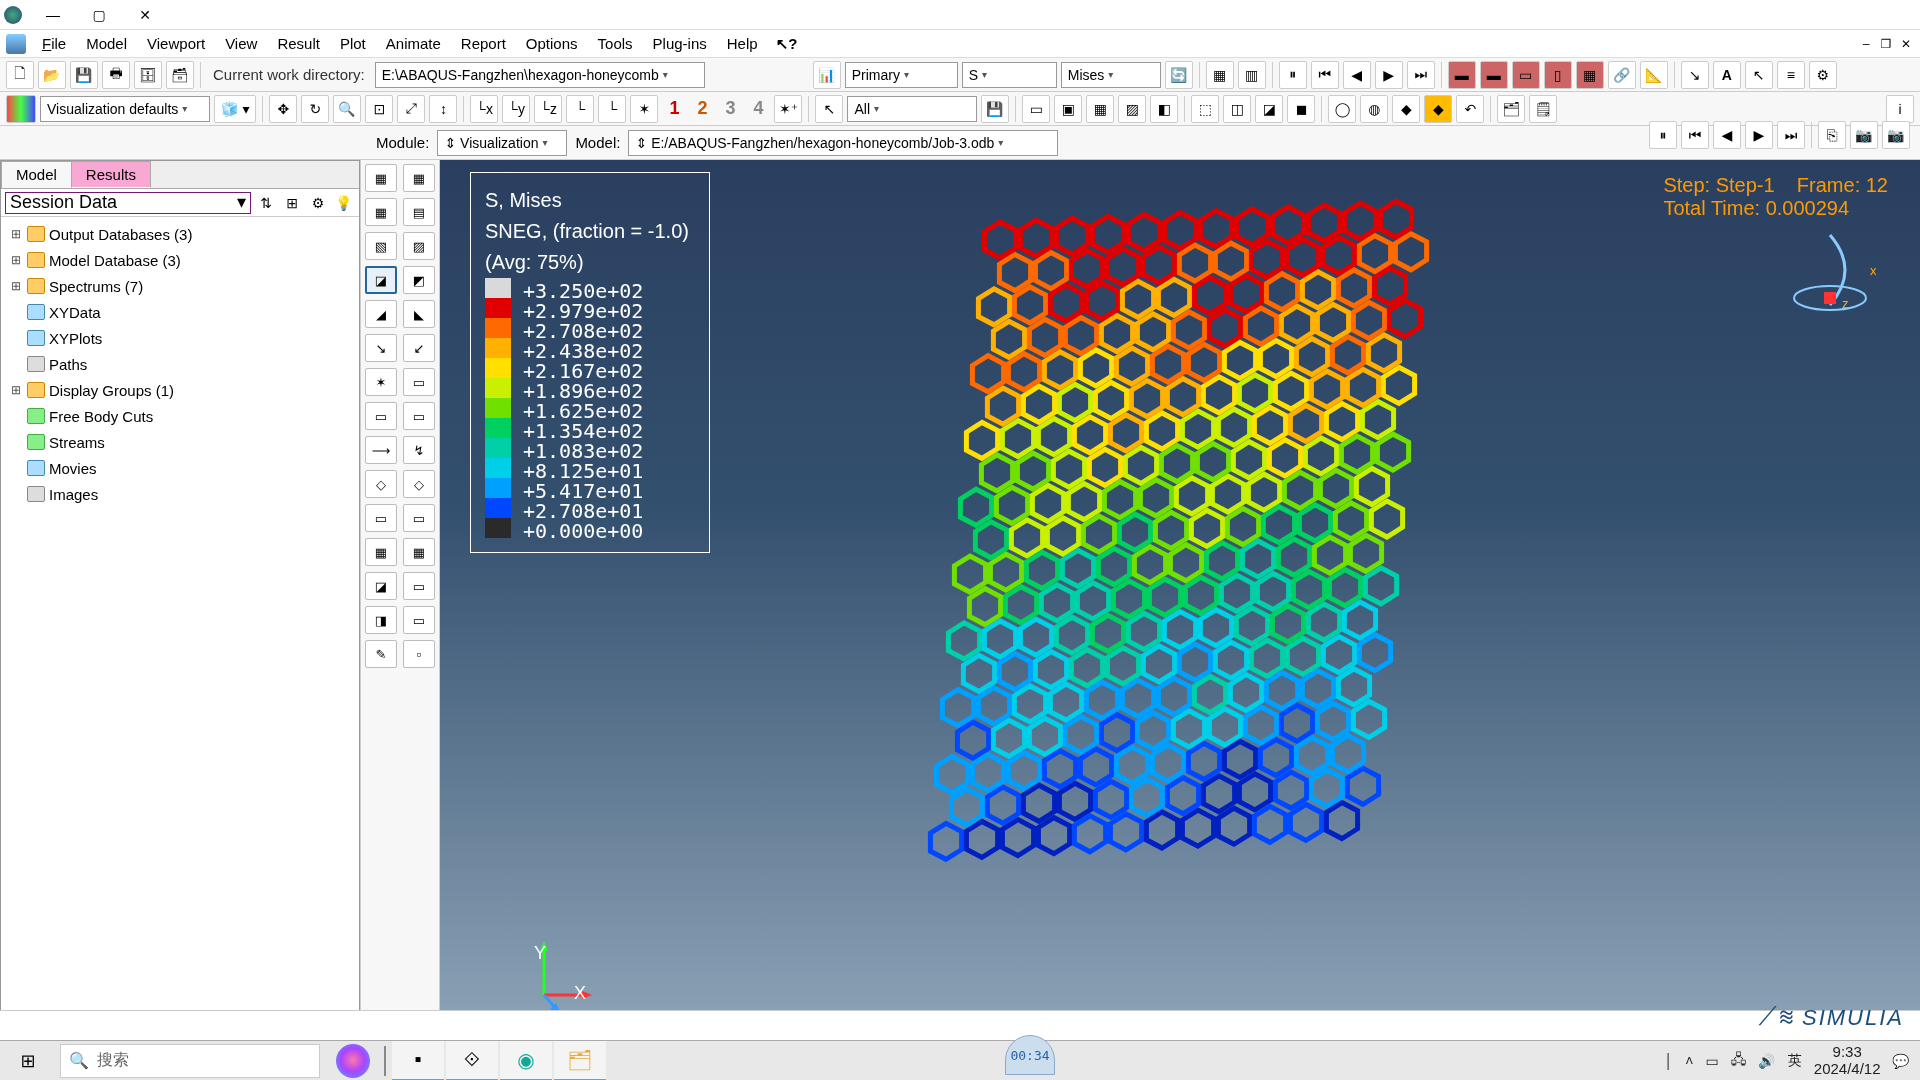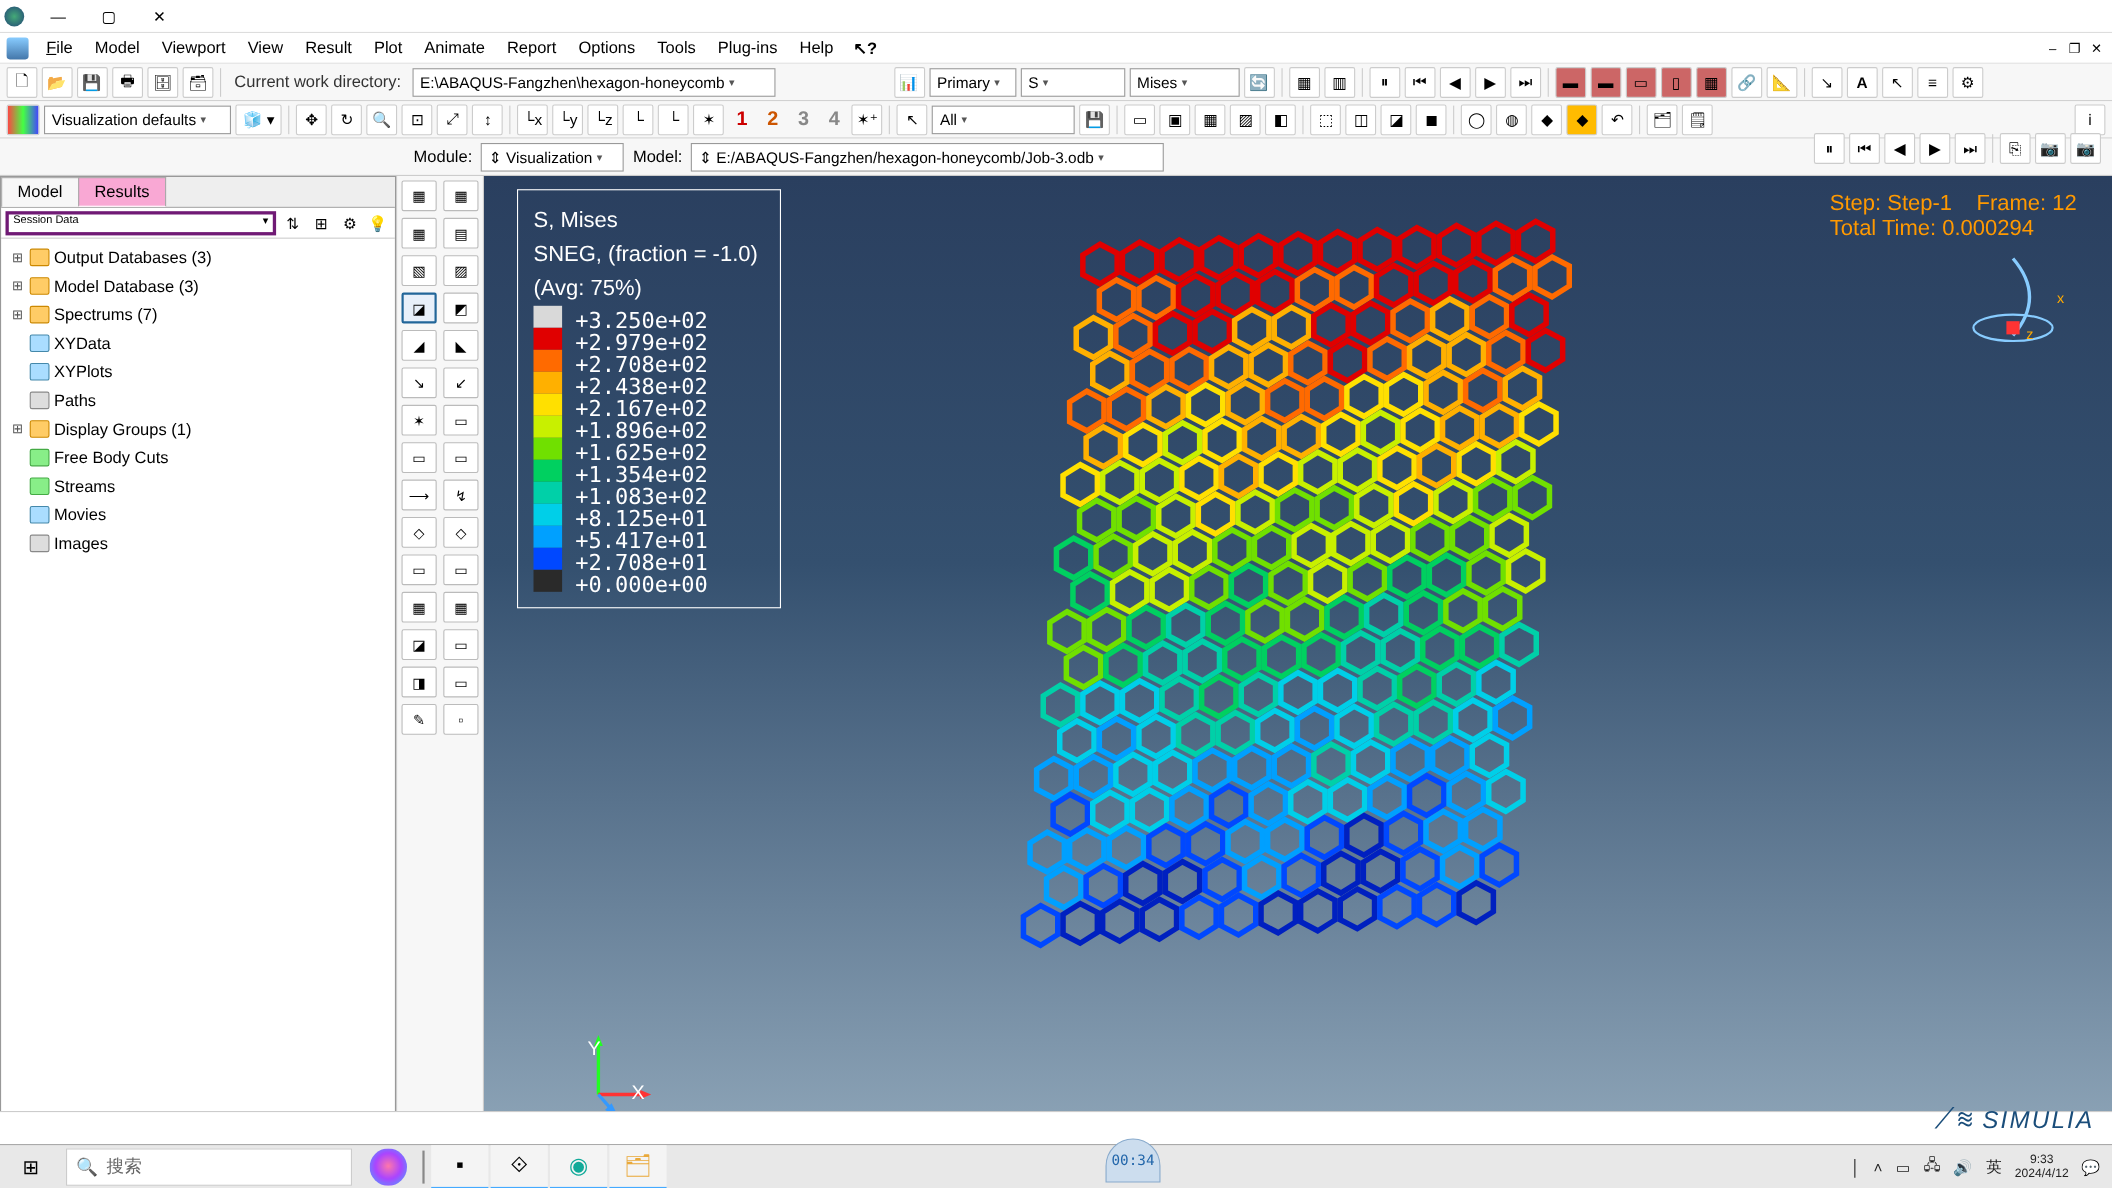--- a/index.html
+++ b/index.html
@@ -37,21 +37,21 @@
 
 
 .main { position:absolute; top:160px; left:0; right:0; bottom:40px; display:flex; }
 
 
 .treepanel { width:360px; background:#fff; border:1px solid #999; display:flex; flex-direction:column; }
 .tabrow { height:28px; display:flex; border-bottom:1px solid #aaa; background:#eee; }
 .tabrow .tab { padding:4px 14px; border:1px solid #aaa; border-bottom:none; margin-right:-1px; background:#f7f7f7; font-size:15px; cursor:pointer; }
 .tabrow .tab.active { background:#f9a8d4; border-bottom:1px solid #fff; }
 .sessionrow { height:28px; display:flex; align-items:center; padding:0 4px; gap:4px; border-bottom:1px solid #ccc; }
-.sessionrow .sessfield { flex:1; height:22px; border:3px solid #701a75; padding:0 4px; font-size:10px; display:flex; align-items:flex-start; }
+.sessionrow .sessfield { flex:1; height:22px; border:1px solid #701a75; padding:0 4px; font-size:18px; display:flex; align-items:flex-end; }
 .sessionrow .sbtn { width:22px; height:22px; display:flex; align-items:center; justify-content:center; font-size:14px; cursor:pointer; }
 .tree { flex:1; padding:4px 2px; overflow:auto; }
 .tnode { display:flex; align-items:center; height:26px; font-size:15px; padding-left:6px; cursor:pointer; gap:4px; }
 .tnode .exp { width:14px; text-align:center; font-size:12px; color:#555; }
 .tnode .ticon { width:18px; height:16px; background:#fc6; border:1px solid #c80; border-radius:2px; }
 .tnode .ticon.blue { background:#adf; border-color:#48a; }
 .tnode .ticon.gray { background:#ddd; border-color:#888; }
 .tnode .ticon.green { background:#8e8; border-color:#4a4; }
 
 
@@ -91,21 +91,21 @@
 .simulia .ds { font-style:normal; font-size:26px; margin-right:6px; }
 
 
 .taskbar { position:absolute; left:0; right:0; bottom:0; height:40px; background:#e8e8e8; border-top:1px solid #aaa; display:flex; align-items:center; }
 .taskbar .start { width:56px; height:40px; display:flex; align-items:center; justify-content:center; font-size:18px; }
 .taskbar .search { flex:0 0 260px; height:34px; margin-left:4px; background:#fff; border:1px solid #ccc; display:flex; align-items:center; padding:0 8px; gap:8px; font-size:16px; color:#666; }
 .taskbar .ticons { display:flex; gap:2px; margin-left:8px; }
 .taskbar .ticons .ticon { width:52px; height:40px; display:flex; align-items:center; justify-content:center; font-size:20px; border-bottom:2px solid transparent; }
 .taskbar .ticons .ticon.active { border-bottom:2px solid #4af; background:#f4f4f4; }
 .taskbar .tray { margin-left:auto; display:flex; align-items:center; gap:12px; padding:0 10px; font-size:14px; color:#222; }
-.taskbar .clock { text-align:center; line-height:1.1; font-size:11px; }
+.taskbar .clock { text-align:center; line-height:1.1; font-size:15px; }
 
 .bottombar{position:absolute;left:0;right:0;bottom:40px;height:30px;background:#fff;border-top:1px solid #ccc;}
 
 .record-badge{position:absolute;left:1005px;bottom:5px;width:50px;height:40px;border-radius:25px 25px 0 0;background:#cde;border:1px solid #8ac;display:flex;align-items:center;justify-content:center;font-size:13px;color:#26a;font-family:monospace;}
 
 svg.viewmodel{position:absolute;inset:0;}
 </style>
 </head>
 <body>
 
@@ -149,21 +149,21 @@
   <div class="tbtn">🗄</div>
   <div class="tbtn">🗃</div>
   <div class="tsep"></div>
   <span class="dirlabel">Current work directory:</span>
   <div class="combo" style="min-width:330px">
       <span>E:\ABAQUS-Fangzhen\hexagon-honeycomb</span>
       <span class="arrow">▾</span>
     </div>
   <div style="flex:0 0 100px"></div>
   <div class="tbtn">📊</div>
-  <div class="combo" style="width:79px">
+  <div class="combo" style="width:113px">
       <span>Primary</span>
       <span class="arrow">▾</span>
     </div>
   <div class="combo" style="width:95px">
       <span>S</span>
       <span class="arrow">▾</span>
     </div>
   <div class="combo" style="width:100px">
       <span>Mises</span>
       <span class="arrow">▾</span>

